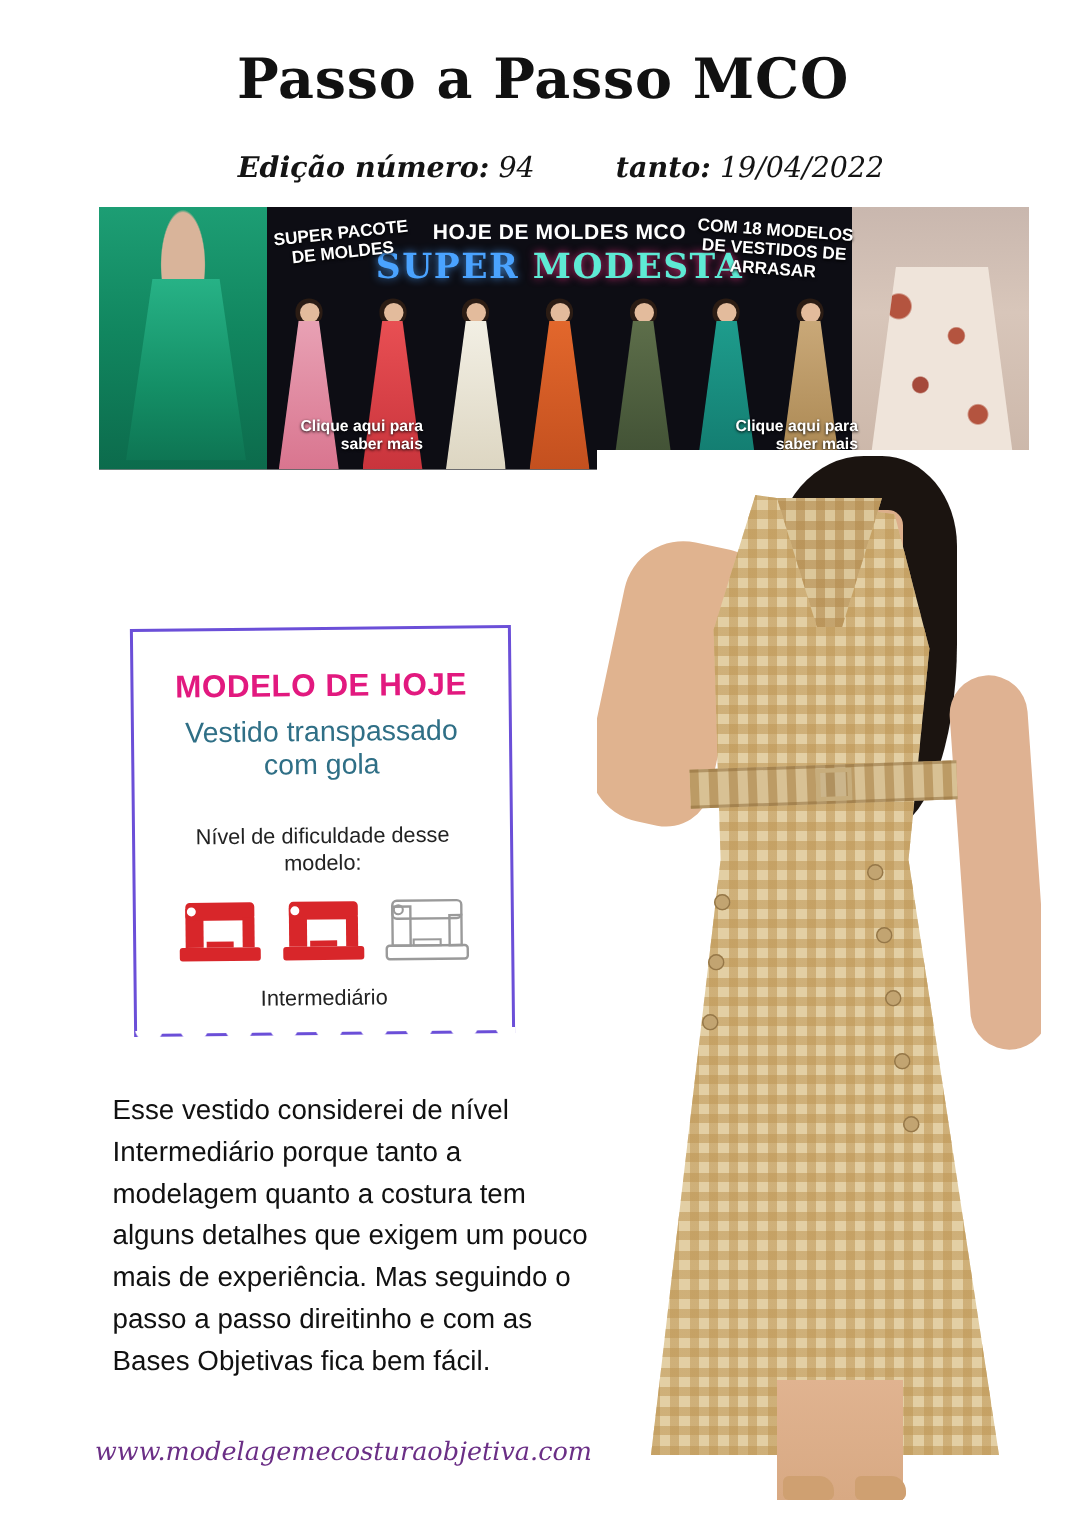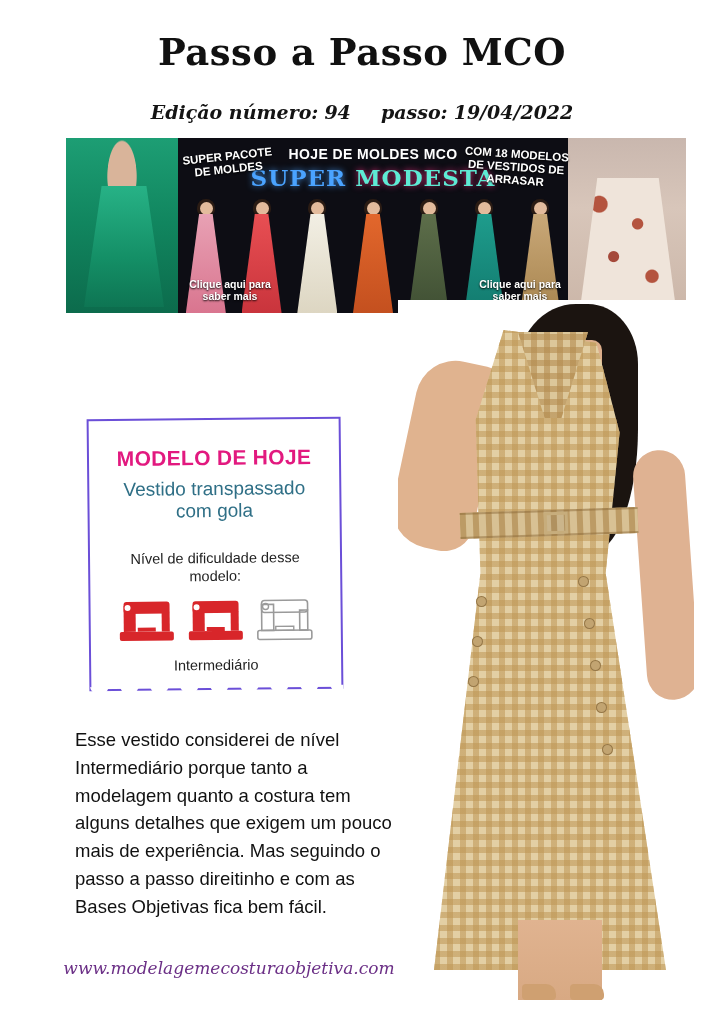--- a/index.html
+++ b/index.html
@@ -27,22 +27,22 @@
 
   
   .edition-line {
     margin-top: 30px;
     text-align: center;
     font-family: "DejaVu Serif", serif;
     font-style: italic;
     font-size: 19px;
     color: #141414;
   }
-  .edition-line .lbl { font-weight: bold; }
-  .edition-line .val { font-weight: bold; }
+  .edition-line .lbl { font-weight: bold; margin-left: 24px; }
+  .edition-line .val { font-weight: normal; }
   .edition-line .gap { display: inline-block; width: 18px; }
 
   
   .banner {
     position: absolute;
     left: 66px;
     top: 138px;
     width: 620px;
     height: 175px;
     background: #0b0b10;
@@ -148,21 +148,21 @@
     line-height: 1.15;
     text-align: center;
     text-shadow: 0 1px 2px #000;
     transform: rotate(-6deg);
   }
   .side-left-top { left: 112px; top: 12px; width: 100px; }
   .side-right-top { right: 116px; top: 10px; width: 108px; transform: rotate(4deg); }
   .cta {
     position: absolute;
     color: #fff; font-weight: bold; font-size: 10.5px;
-    line-height: 1.2; text-align: center;
+    line-height: 1.2; text-align: right;
     text-shadow: 0 1px 2px #000;
   }
   .cta-left { left: 112px; bottom: 10px; width: 104px; }
   .cta-right { right: 114px; bottom: 10px; width: 104px; }
 
   
   .dress-photo {
     position: absolute;
     left: 398px;
     top: 300px;
@@ -337,21 +337,21 @@
 </style>
 </head>
 <body>
 
 <h1 class="page-title">Passo a Passo MCO</h1>
 
 <div class="edition-line">
   <span class="lbl">Edição número:</span>
   <span class="val">94</span>
   <span class="gap"></span>
-  <span class="lbl">passo:</span>
+  <span class="lbl">tanto:</span>
   <span class="val">19/04/2022</span>
 </div>
 
 <div class="banner">
   <div class="photo ph-left"></div>
   <div class="photo ph-right"></div>
 
   <div class="banner-center">
     <div class="banner-title">HOJE DE MOLDES MCO</div>
     <div class="banner-logo">

